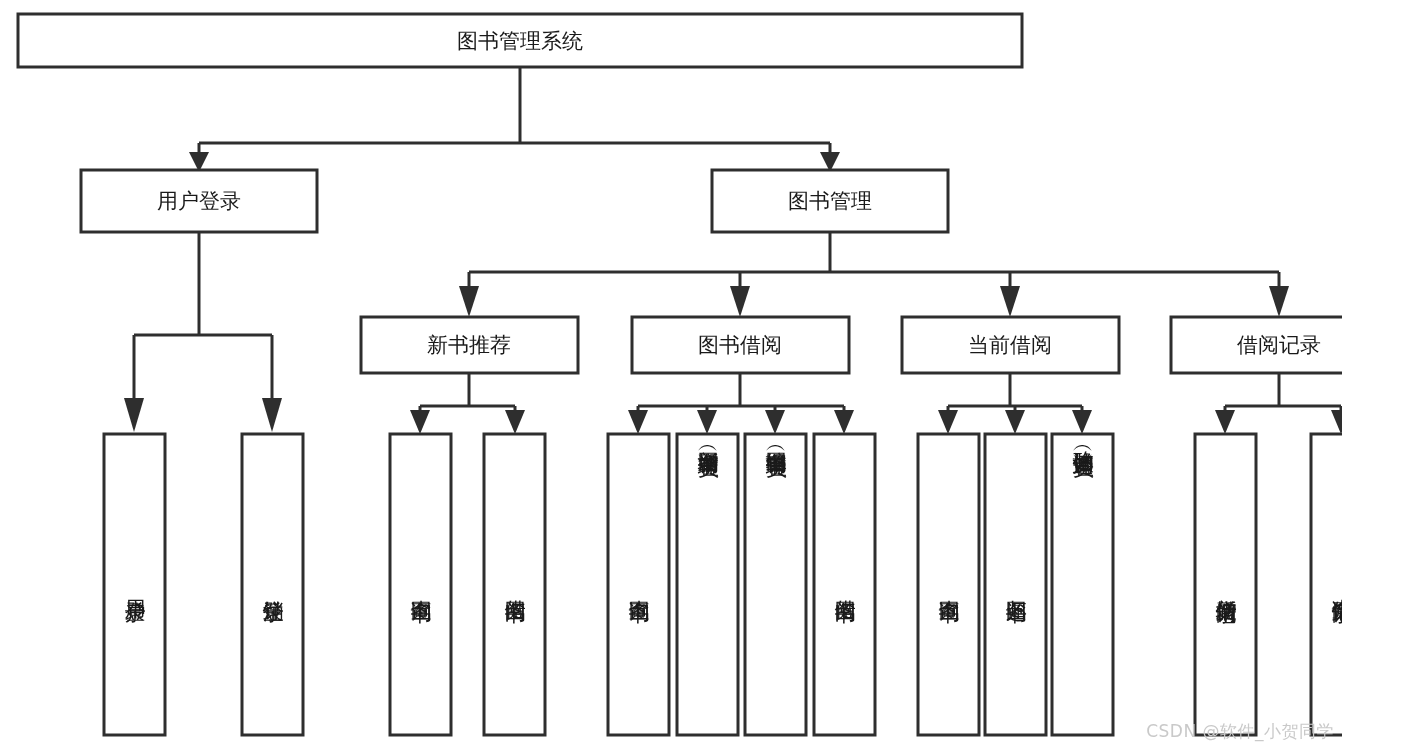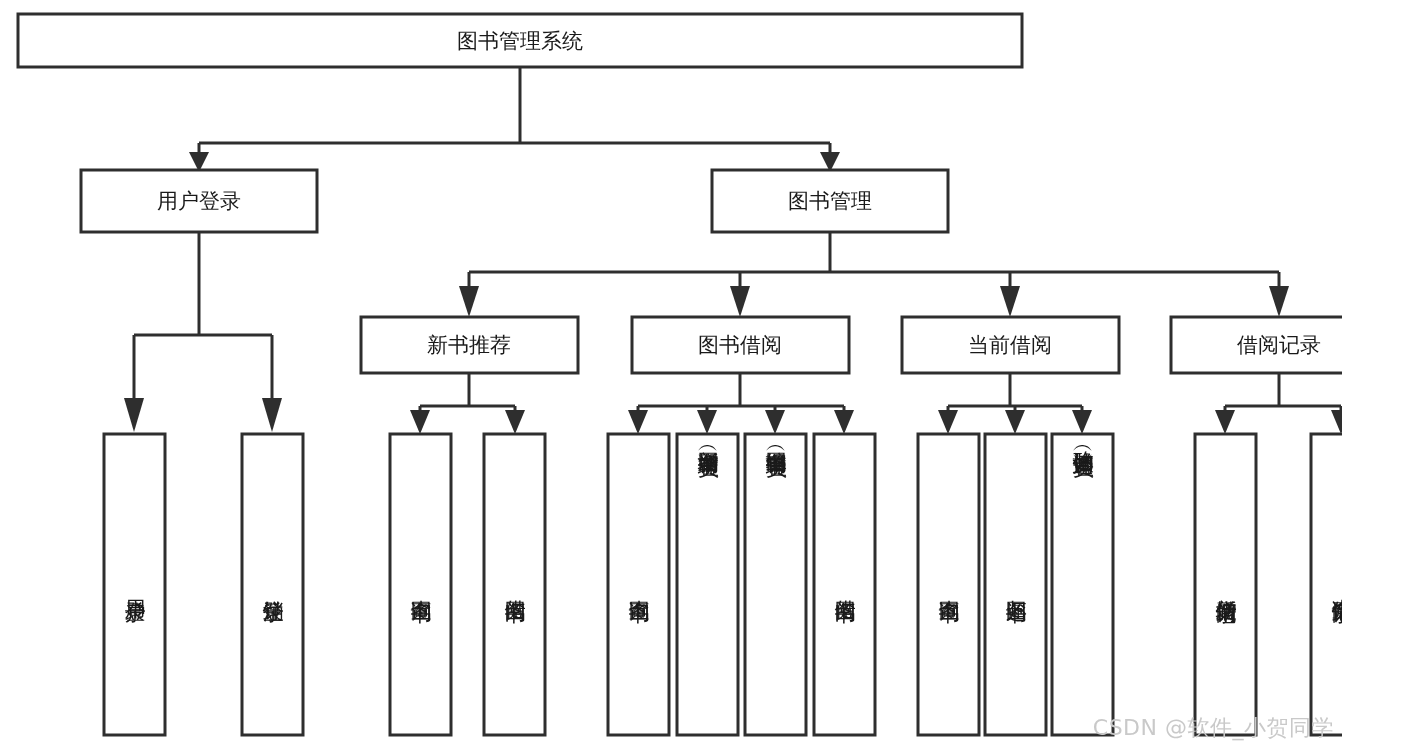--- a/index.html
+++ b/index.html
@@ -46,21 +46,21 @@
     font-family: "DejaVu Sans", "Liberation Sans", sans-serif;
     font-size: 21px;
     text-anchor: middle;
     dominant-baseline: middle;
   }
   .watermark {
     position: absolute;
     right: 8px;
     bottom: 4px;
     color: #c9c9c9;
-    font-size: 22px;
+    font-size: 17px;
     font-family: "DejaVu Sans", "Liberation Sans", sans-serif;
     letter-spacing: 0.5px;
     white-space: nowrap;
     user-select: none;
   }
   
   .v-label-wrap {
     position: absolute;
     display: flex;
     align-items: center;

